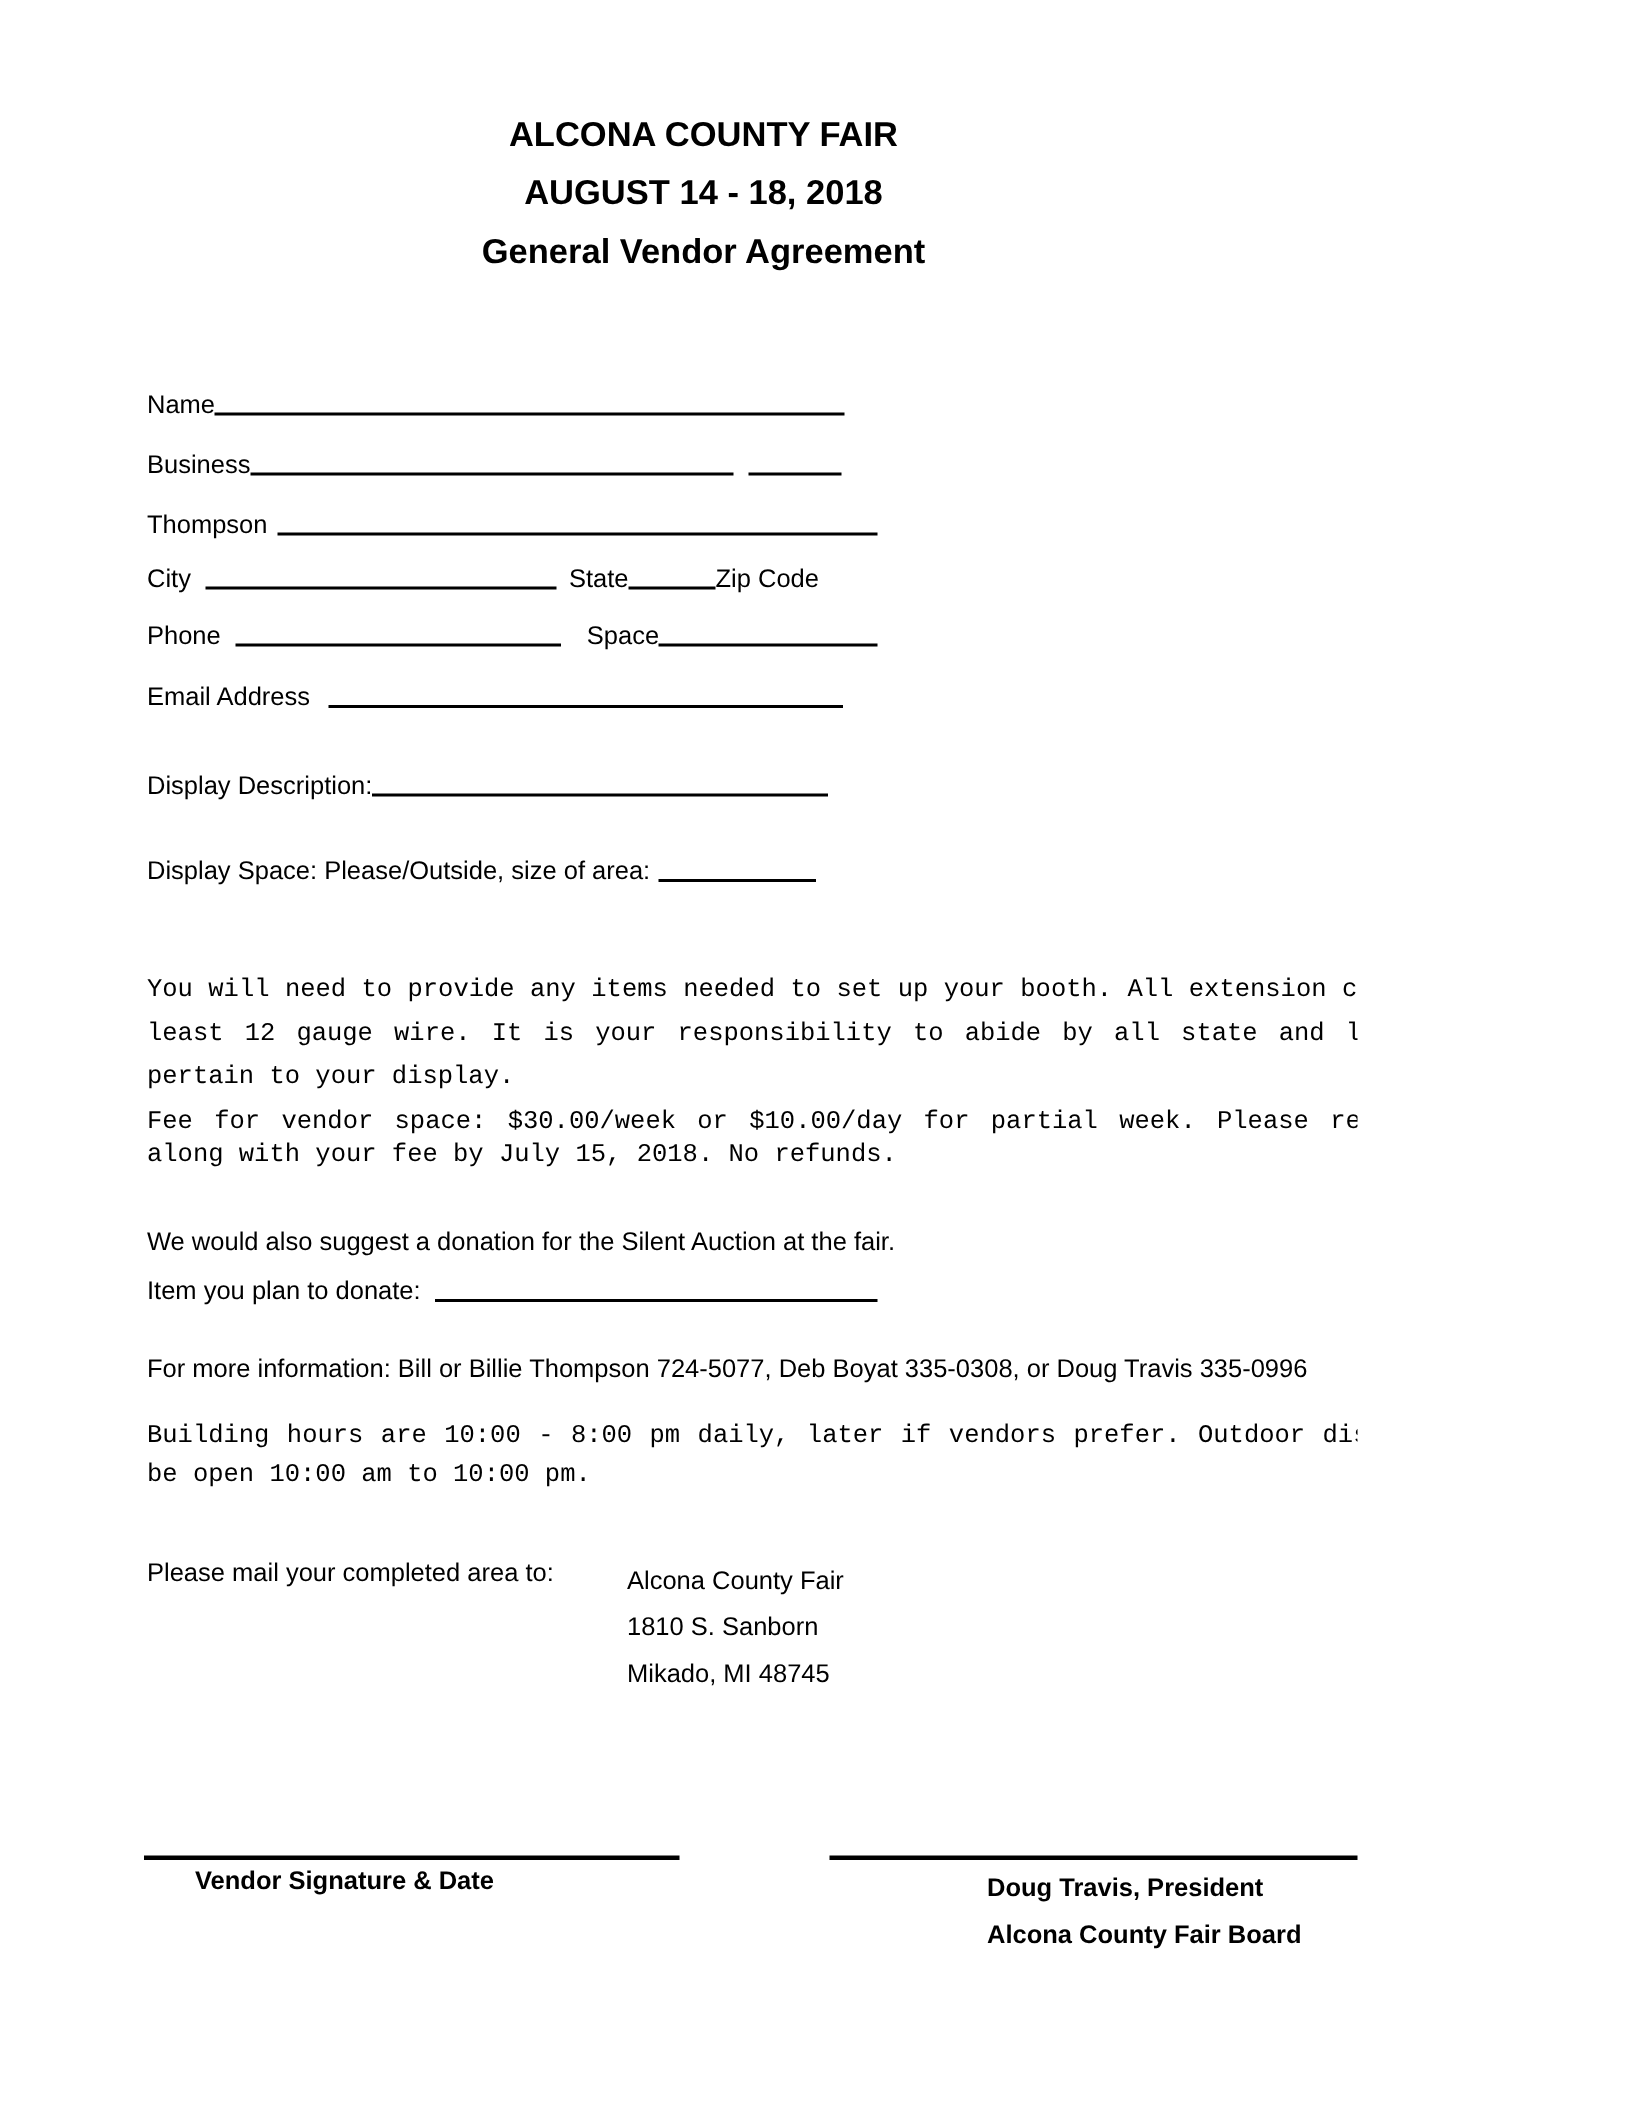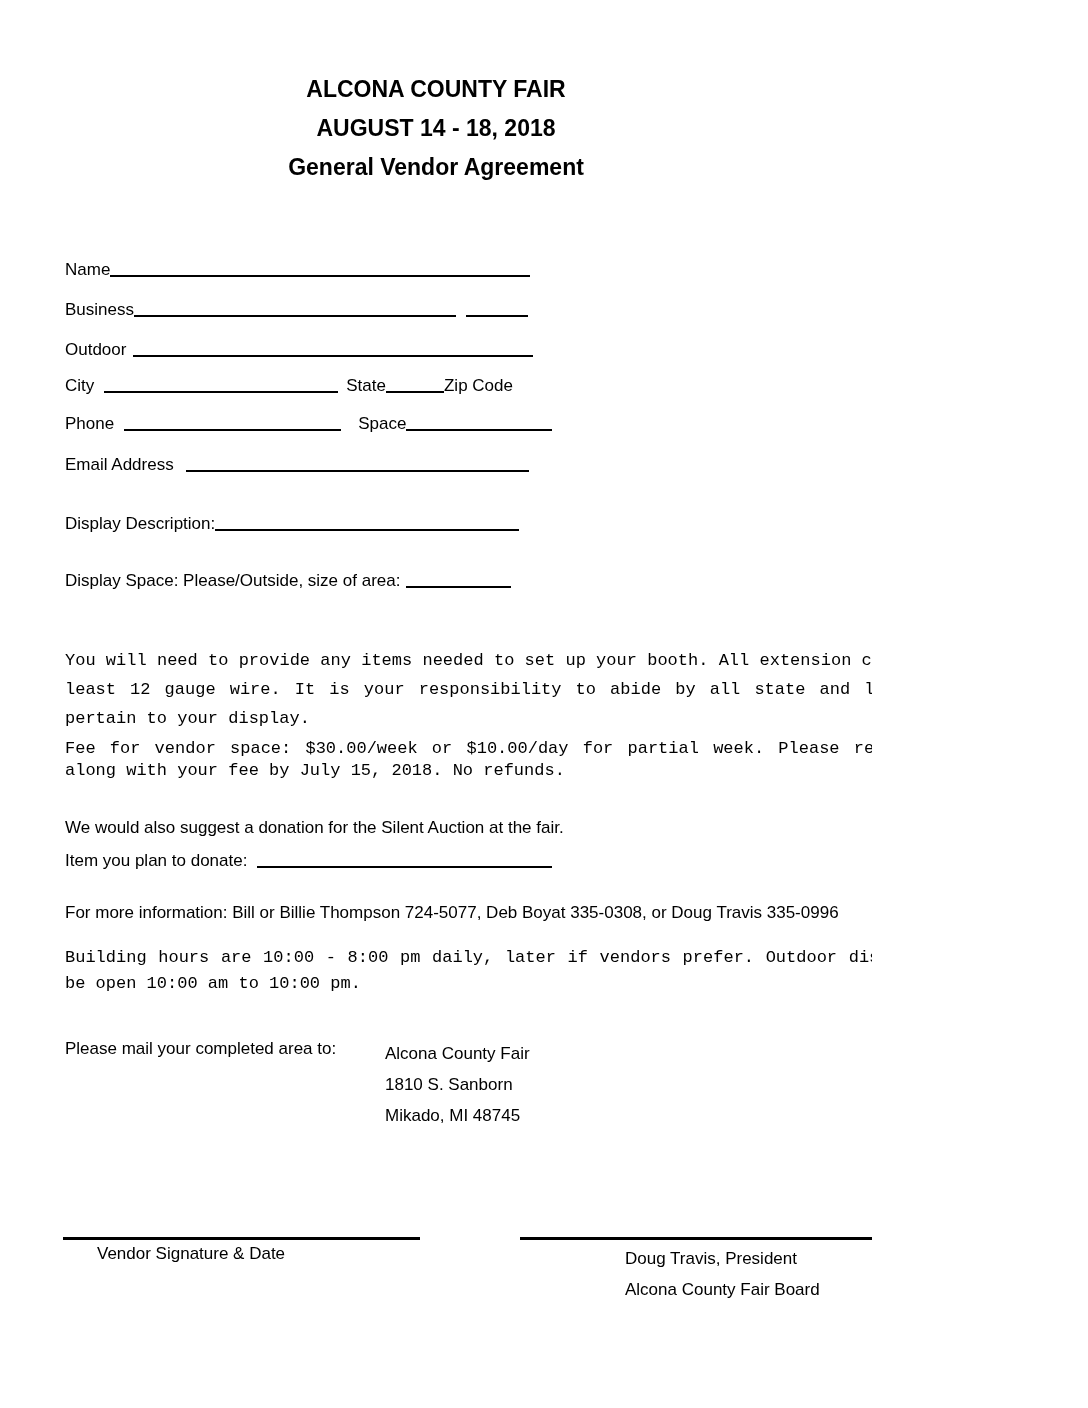--- a/index.html
+++ b/index.html
@@ -5,20 +5,21 @@
   html, body { margin: 0; padding: 0; background: #ffffff; }
   .page {
     position: relative;
     width: 872px;
     height: 1408px;
     background: #ffffff;
     color: #000000;
     font-family: "Liberation Sans", "DejaVu Sans", sans-serif;
     font-size: 17px;
     overflow: hidden;
+    margin-left: 33px;
   }
   .title-block {
     position: absolute;
     top: 70px; left: 0; right: 0;
     text-align: center;
     font-weight: bold;
     font-size: 23px;
     line-height: 39px;
   }
   .row {
@@ -36,21 +37,21 @@
   .para {
     position: absolute;
     left: 65px;
     width: 960px;
     margin: 0;
   }
   .justify { text-align: justify; font-family: Liberation Mono, monospace; }
   .mail-label { position: absolute; left: 65px; top: 1038px; line-height: 22px; }
   .mail-address { position: absolute; left: 385px; top: 1038px; line-height: 31px; }
   .sig-line { position: absolute; border-top: 3px solid #000; height: 0; }
-  .sig-label { position: absolute; font-weight: normal; font-size: 17px; line-height: 22px; }
+  .sig-label { position: absolute; font-weight: bold; font-size: 17px; line-height: 22px; }
 </style>
 </head>
 <body>
 
 <div class="page">
 
   <header class="title-block">
     <div>ALCONA COUNTY FAIR</div>
     <div>AUGUST 14 - 18, 2018</div>
     <div>General Vendor Agreement</div>
@@ -58,21 +59,21 @@
 
   <div class="row" style="top:257px">
     <span>Name</span><span class="blank" style="width:420px"></span>
   </div>
 
   <div class="row" style="top:297px">
     <span>Business</span><span class="blank" style="width:322px"></span><span class="blank" style="width:62px; margin-left:10px"></span>
   </div>
 
   <div class="row" style="top:337px">
-    <span>Outdoor</span><span class="blank" style="width:400px; margin-left:7px"></span>
+    <span>Thompson</span><span class="blank" style="width:400px; margin-left:7px"></span>
   </div>
 
   <div class="row" style="top:373px">
     <span>City</span><span class="blank" style="width:234px; margin-left:10px"></span><span style="margin-left:8px">State</span><span class="blank" style="width:58px"></span><span>Zip Code</span>
   </div>
 
   <div class="row" style="top:411px">
     <span>Phone</span><span class="blank" style="width:217px; margin-left:10px"></span><span style="margin-left:17px">Space</span><span class="blank" style="width:146px"></span>
   </div>
 

